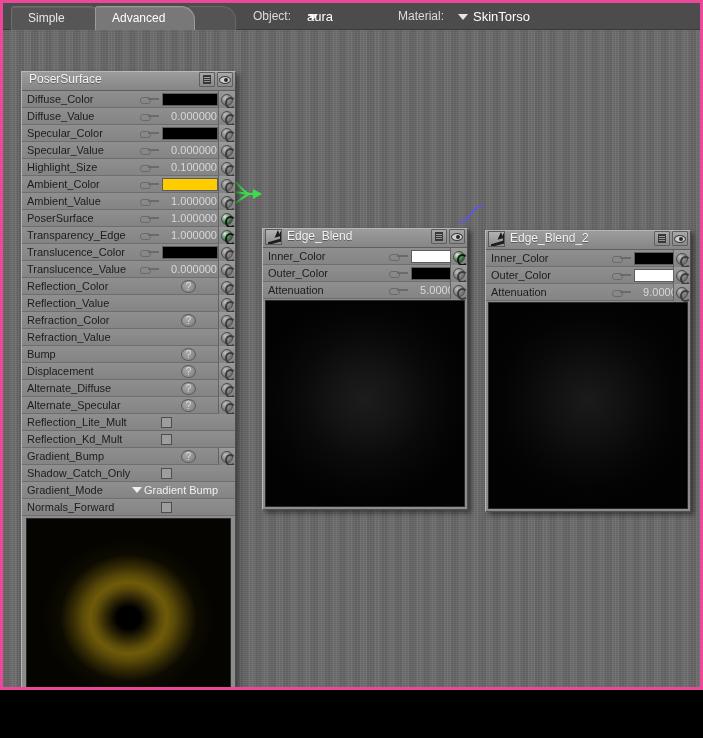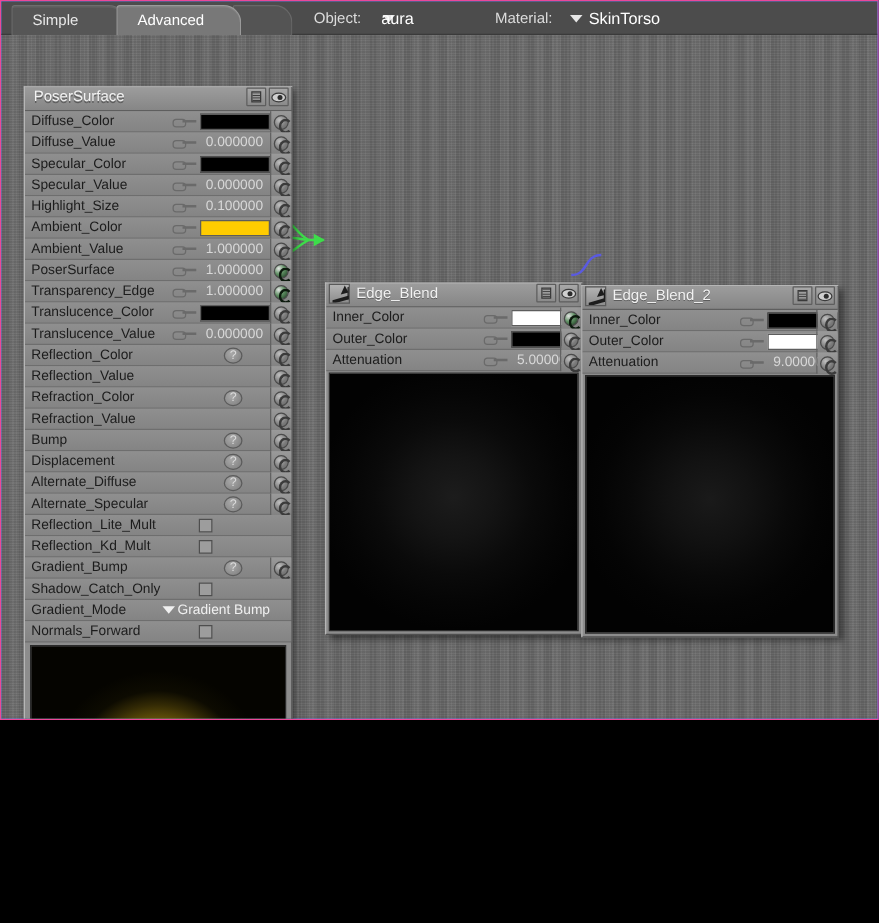--- a/index.html
+++ b/index.html
@@ -6,23 +6,23 @@
   html,body{ background:#000; }
   body{
     width:703px; height:738px;
     font-family:"Liberation Sans", sans-serif;
     font-size:11px;
     -webkit-font-smoothing:none;
   }
 
   #app{
     position:relative;
-    width:703px; height:576px;
-    border:1px solid #ec4899;
-    background:#3b82f6;
+    width:703px; height:690px;
+    border:3px solid #ec4899;
+    background:#fef9c3;
     overflow:hidden;
   }
 
   
   #topbar{
     position:absolute; left:0; top:0; right:0; height:27px;
     background:#4c4c4c;
     border-bottom:1px solid #3a3a3a;
   }
   .tab{
@@ -185,21 +185,21 @@
     width:9px;height:5px;border:1.5px solid #6a6a6a;border-radius:3px;
   }
   .plug:after{
     content:"";position:absolute;left:8px;top:3.4px;
     width:11px;height:2px;background:#6a6a6a;
   }
   .swatch{
     width:56px;height:13px;border:1px solid #5d5d5d;flex:none;
   }
   .numval{
-    width:56px;text-align:center;color:#d8d8d8;font-size:11px;flex:none;
+    width:56px;text-align:right;color:#d8d8d8;font-size:11px;flex:none;
     padding-right:1px;
   }
   .qbtn{
     width:15px;height:13px;border-radius:50%;
     background:radial-gradient(circle at 40% 35%,#a9a9a9,#7c7c7c);
     border:1px solid #5b5b5b;
     color:#dcdcdc;font-size:10px;line-height:12px;text-align:center;
     flex:none;cursor:pointer;
   }
   .cbox{
@@ -260,21 +260,21 @@
         #6e5a09 45%,
         #5a4a08 54%,
         #332a05 66%,
         #0d0b01 80%,
         #050400 100%);
       border:1px solid #2a2a2a;
   }
 
   
   #node-edge-blend{ left:259px; top:198px; width:206px; }
-  #node-edge-blend-2{ left:464px; top:200px; width:206px; }
+  #node-edge-blend-2{ left:482px; top:200px; width:206px; }
 
   .node-preview{
     height:207px;
     margin:1px 2px 2px 2px;
     background:radial-gradient(ellipse 55% 52% at 50% 48%,
       #1c1c1c 0%, #141414 30%, #0a0a0a 58%, #050505 80%, #020202 100%);
     border:1px solid #2b2b2b;
   }
   #node-edge-blend-2 .node-preview{
     background:radial-gradient(ellipse 55% 52% at 50% 48%,

